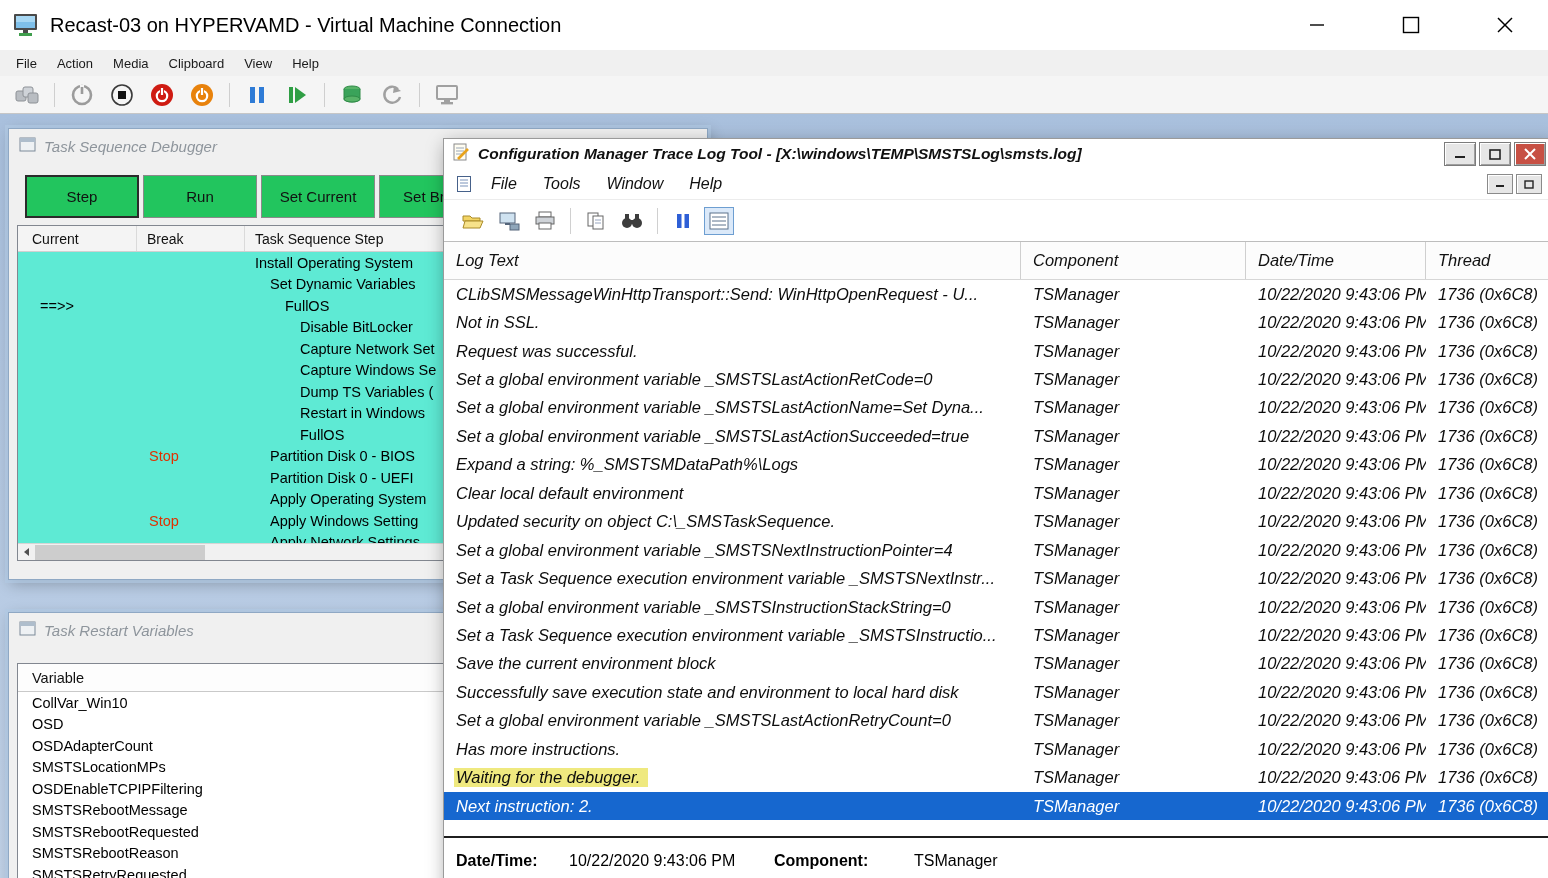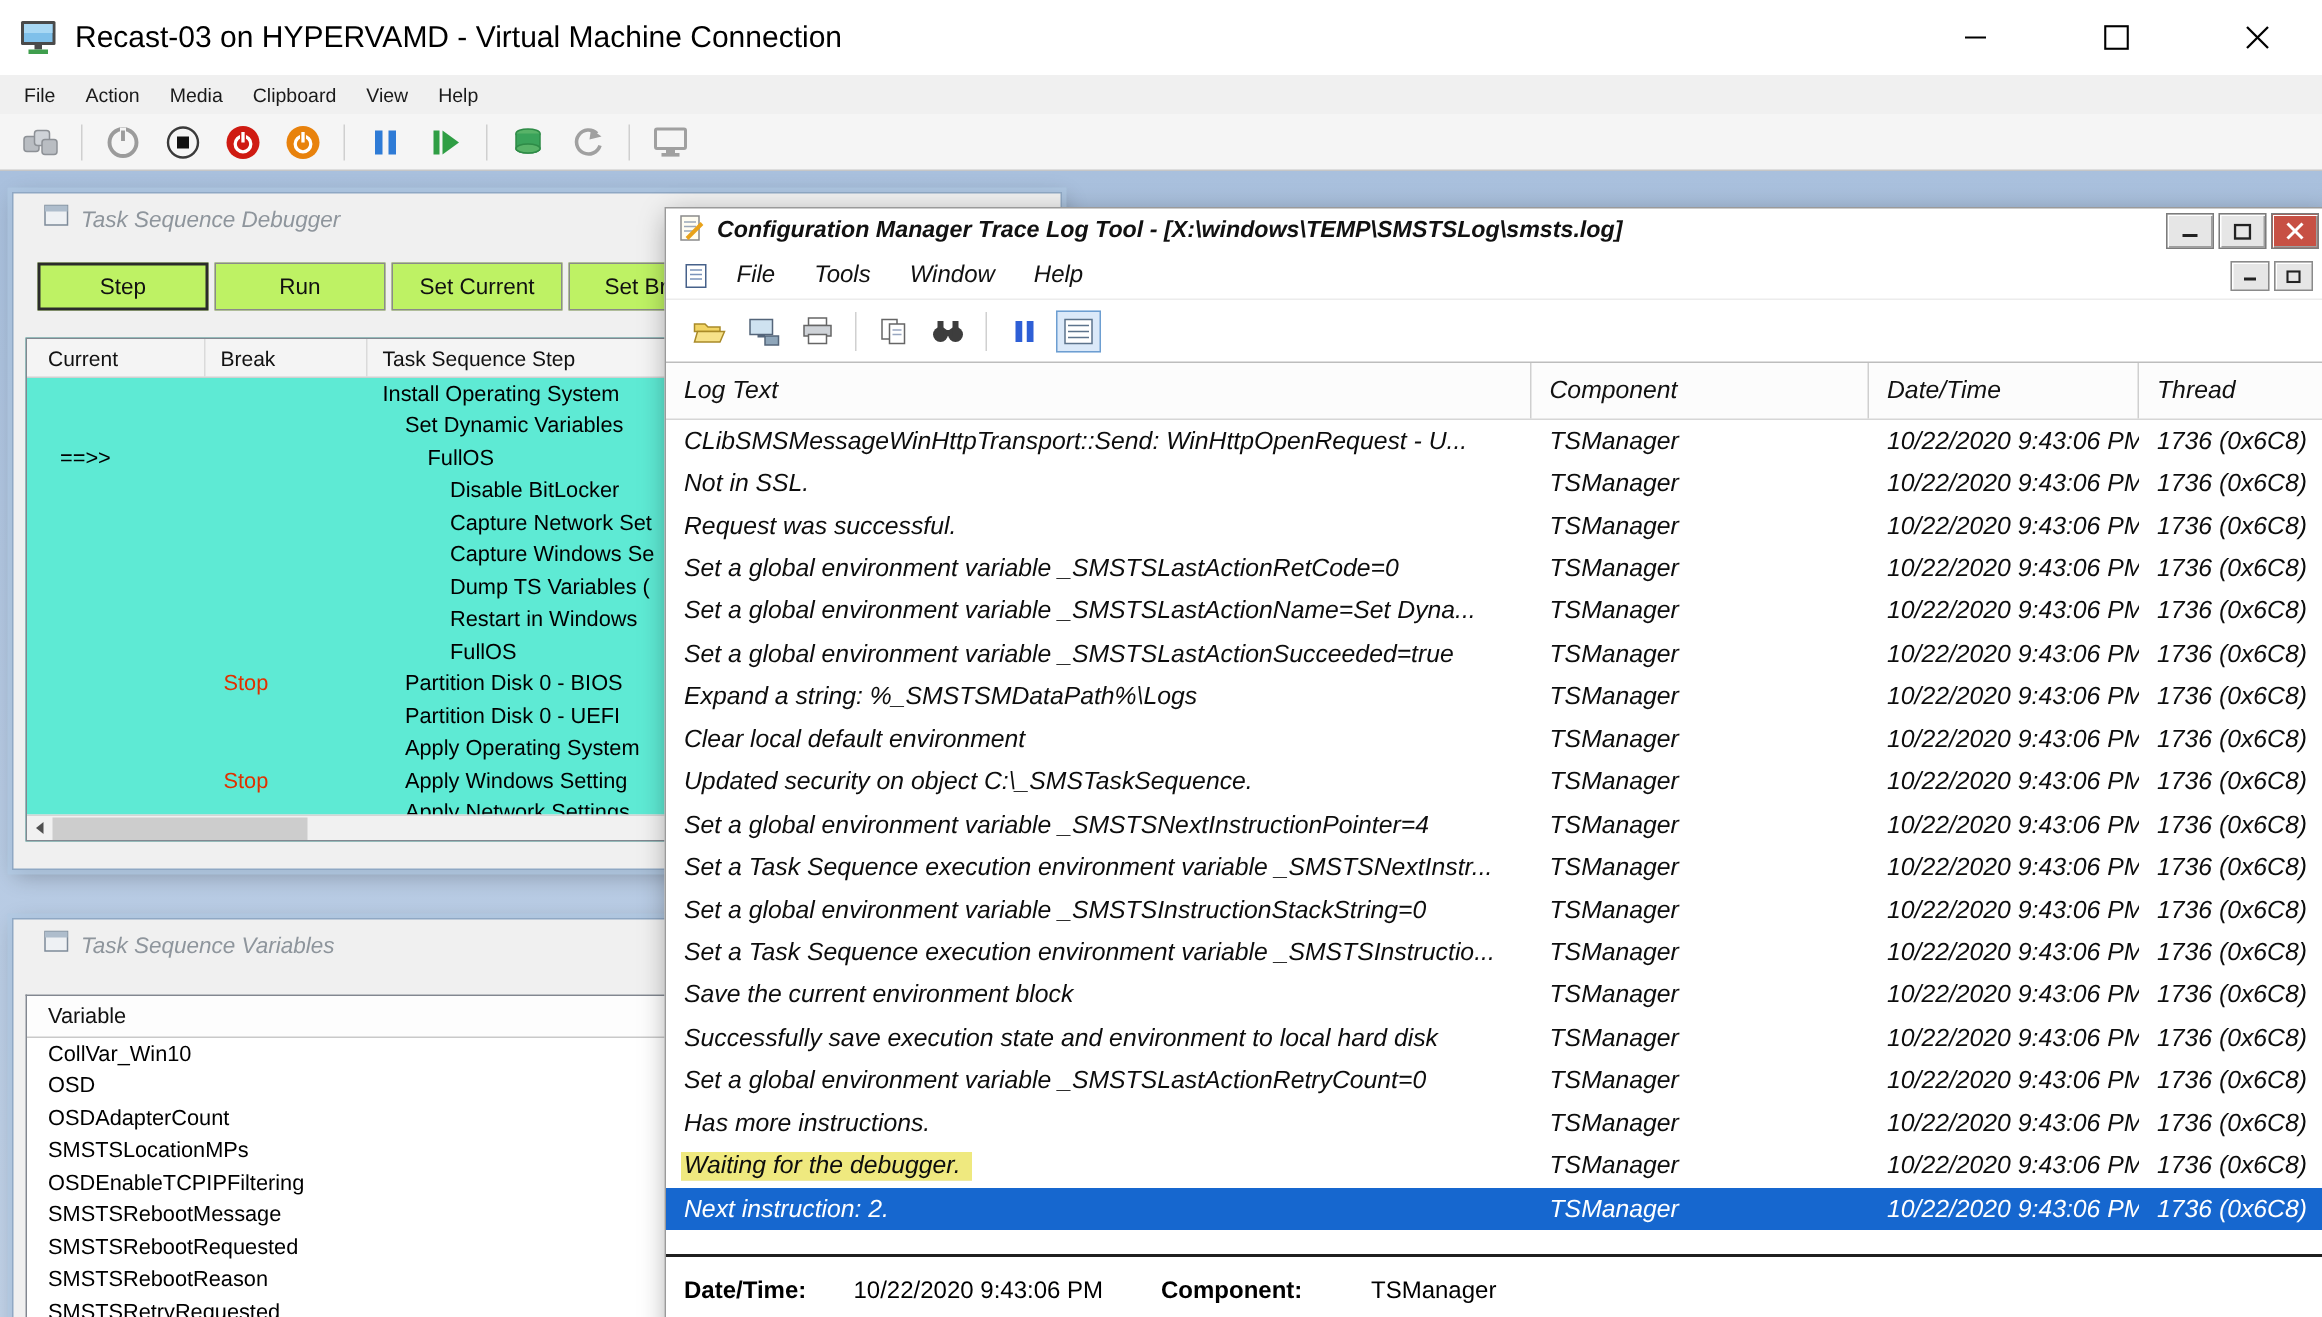--- a/index.html
+++ b/index.html
@@ -20,27 +20,27 @@
   .tb-btn { width:38px; height:30px; display:flex; align-items:center; justify-content:center; }
   .tb-sep { width:1px; height:24px; background:#cfcfcf; margin:0 6px; }
 
   
   .vm-screen { position:absolute; top:114px; left:0; right:0; bottom:0; overflow:hidden;
                background:linear-gradient(180deg, var(--winpe1,#a9c0dd), var(--winpe2,#bfd1e8)); }
 
   .window { position:absolute; background:#f0f0f0; border:1px solid #8fa8c4;
             box-shadow:0 0 0 3px rgba(177,201,228,.65), 2px 4px 14px rgba(0,0,0,.25); }
 
-  .dlg-title { height:34px; display:flex; align-items:center; padding-left:20px; gap:8px; }
+  .dlg-title { height:34px; display:flex; align-items:center; padding-left:10px; gap:8px; }
   .dlg-title-text { font-style:italic; font-size:15px; color:#8e959c; white-space:nowrap; }
 
   
   .win-debugger { left:8px; top:14px; width:700px; height:452px; }
   .dbg-buttons { display:flex; gap:4px; margin:12px 0 0 16px; }
-  .dbg-btn { width:114px; height:32px; background:#bef264; border:1px solid #8a8a8a; font-size:15px;
+  .dbg-btn { width:114px; height:43px; background:#22c55e; border:1px solid #8a8a8a; font-size:15px;
              font-family:inherit; color:#111; }
   .dbg-btn.default { border:2px solid #2b2b2b; }
 
   .dbg-list { position:absolute; left:8px; top:96px; right:8px; bottom:18px; background:#5eead4;
               border:1px solid #828790; overflow:hidden; }
   .dbg-header { display:grid; grid-template-columns:119px 108px 1fr; height:26px; background:#f4f4f4;
                 border-bottom:1px solid #d0d0d0; }
   .dbg-header > div { display:flex; align-items:center; font-size:14px; color:#111; border-right:1px solid #dadada; }
   .dbg-header > div:nth-child(1){ padding-left:14px; }
   .dbg-header > div:nth-child(2){ padding-left:10px; }
@@ -334,21 +334,21 @@
     </div>
 
     <div class="window win-vars">
       <div class="dlg-title">
         <span>
           <svg width="17" height="15" viewBox="0 0 17 15">
             <rect x="1" y="1" width="15" height="13" fill="#eef1f4" stroke="#7d8a99"></rect>
             <rect x="1" y="1" width="15" height="4" fill="#aebdcc"></rect>
           </svg>
         </span>
-        <span class="dlg-title-text">Task Sequence Variables</span>
+        <span class="dlg-title-text">Task Restart Variables</span>
       </div>
       <div class="var-list">
         <div class="var-header">Variable</div>
         <div id="var-rows">
             <div class="var-row">CollVar_Win10</div>
             <div class="var-row">OSD</div>
             <div class="var-row">OSDAdapterCount</div>
             <div class="var-row">SMSTSLocationMPs</div>
             <div class="var-row">OSDEnableTCPIPFiltering</div>
             <div class="var-row">SMSTSRebootMessage</div>

